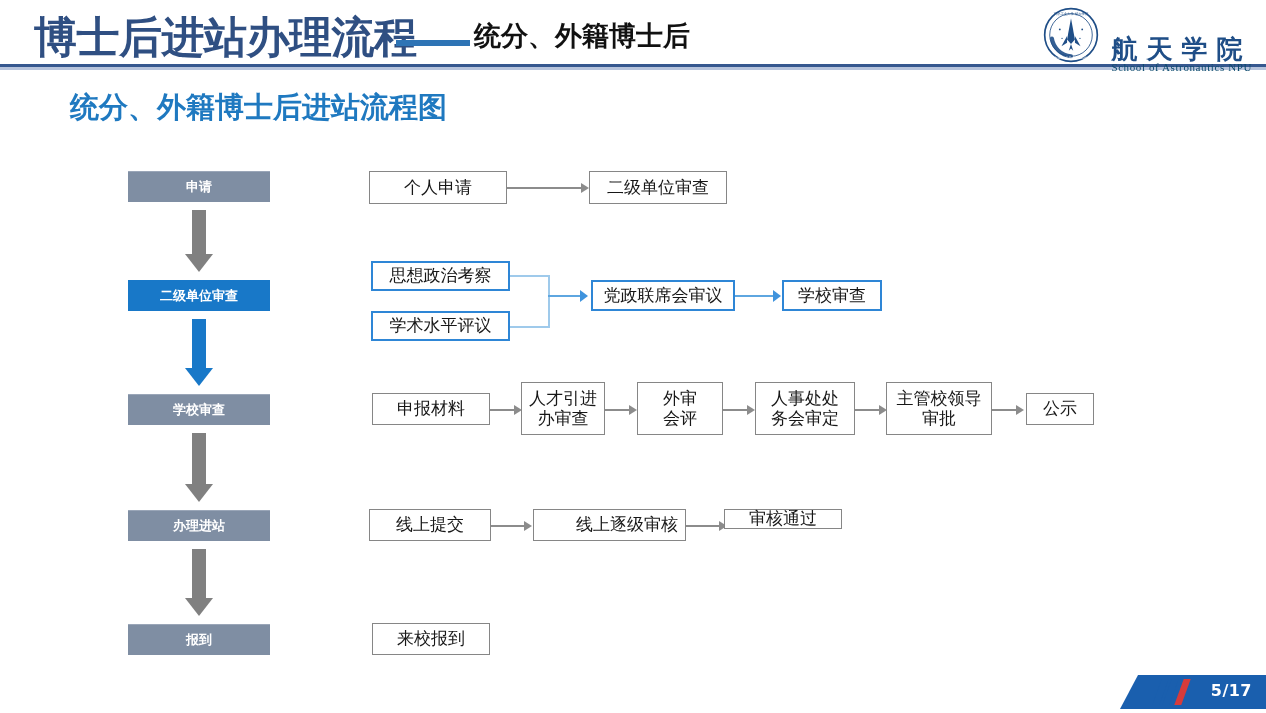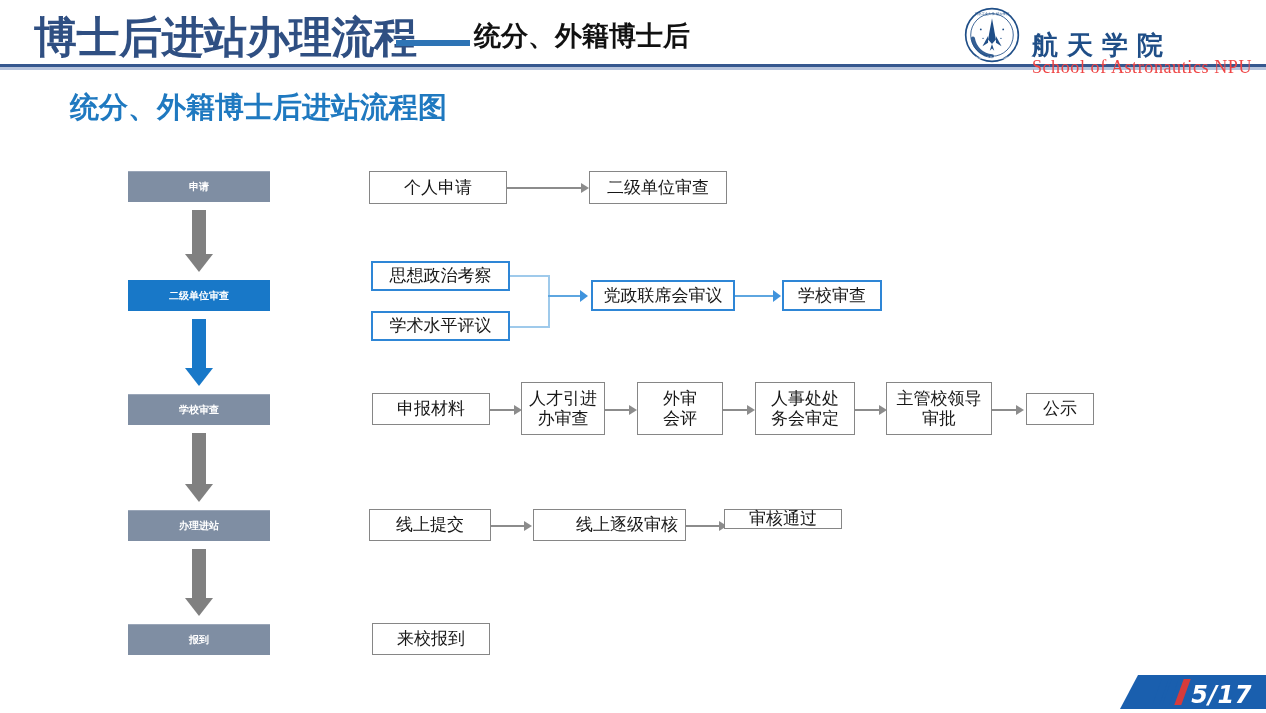--- a/index.html
+++ b/index.html
@@ -28,34 +28,34 @@
     white-space:nowrap;font-family:"DejaVu Sans",sans-serif;
   }
   #header-rule-top{position:absolute;left:0;top:64px;width:1266px;height:3px;background:#36588f;}
   #header-rule-bot{position:absolute;left:0;top:67px;width:1266px;height:3px;background:#b7c4dc;}
 
   
   #logo{position:absolute;right:14px;top:4px;height:62px;display:flex;align-items:center;gap:12px;}
   #logo-mark{width:56px;height:56px;flex:0 0 auto;}
   #logo-text{display:flex;flex-direction:column;line-height:1;}
   #logo-cn{font-size:26px;font-weight:bold;color:#1f4e87;letter-spacing:9px;font-family:"DejaVu Sans",sans-serif;margin-top:38px;}
-  #logo-en{font-size:18px;color:#ef4444;letter-spacing:0.6px;font-family:"Liberation Serif",serif;}
+  #logo-en{font-size:11px;color:#0c4a6e;letter-spacing:0.6px;font-family:"Liberation Serif",serif;}
 
   
   #slide-subtitle{
     position:absolute;left:70px;top:88px;
     font-size:29px;font-weight:bold;color:#1f79c0;
     font-family:"DejaVu Sans",sans-serif;white-space:nowrap;
   }
 
   
   .stage{
     position:absolute;left:128px;width:142px;height:30px;
     display:flex;align-items:center;justify-content:center;
-    color:#ffffff;font-weight:bold;font-size:10px;
+    color:#ffffff;font-weight:bold;font-size:13px;
     font-family:"DejaVu Sans",sans-serif;
     border-top:1px solid #9aa6b8;
   }
   .stage.gray{background:#7f8ea3;}
   .stage.blue{background:#1878c8;border-top:1px solid #1878c8;}
 
   
   .varrow{position:absolute;left:185px;width:28px;}
   .varrow .shaft{position:absolute;left:7px;top:0;width:14px;}
   .varrow .head{position:absolute;left:0;width:0;height:0;
@@ -88,22 +88,22 @@
 
   
   #footer{position:absolute;right:0;bottom:4px;height:34px;width:180px;}
   #footer-bar{
     position:absolute;right:0;top:0;height:34px;width:146px;
     background:#1a5fae;
     clip-path:polygon(18px 0, 146px 0, 146px 34px, 0 34px);
   }
   #footer-num{
     position:absolute;right:14px;top:6px;
-    font-size:24px;font-weight:bold;color:#ffffff;
-    font-family:"DejaVu Sans",sans-serif;letter-spacing:0.5px;font-style:italic;
+    font-size:16px;font-weight:bold;color:#ffffff;
+    font-family:"DejaVu Sans",sans-serif;letter-spacing:0.5px;
   }
   .slash{position:absolute;top:4px;width:7px;height:26px;transform:skewX(-20deg);}
   #slash1{right:102px;background:#1a5fae;}
   #slash2{right:92px;background:#1a5fae;}
   #slash3{right:80px;background:#d63b3b;}
 </style>
 </head>
 <body>
 
 <div id="header">

